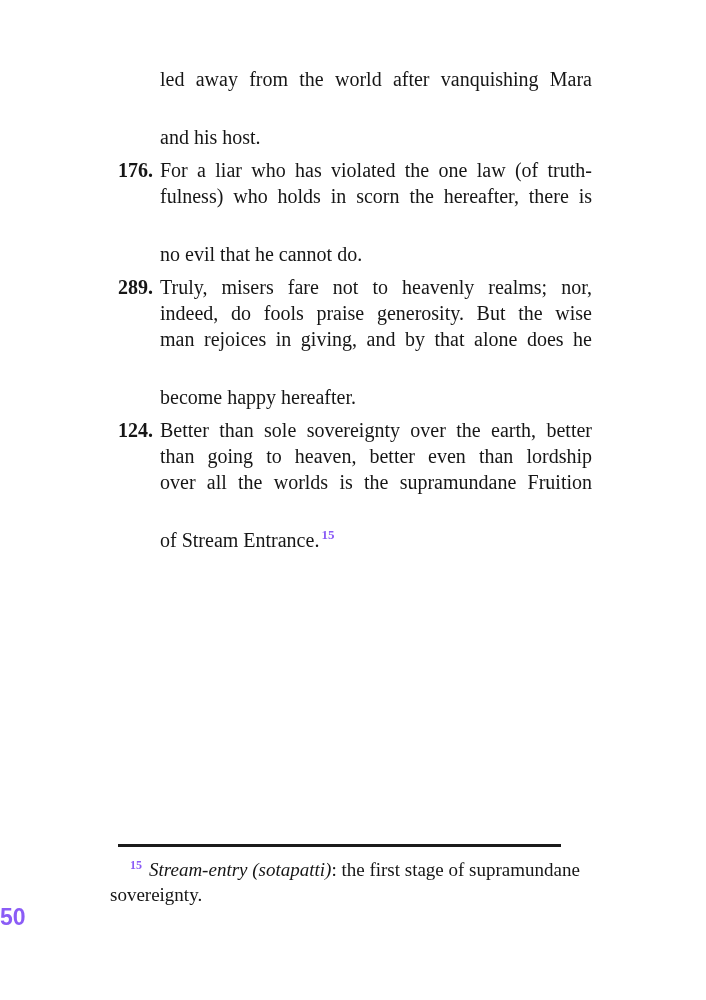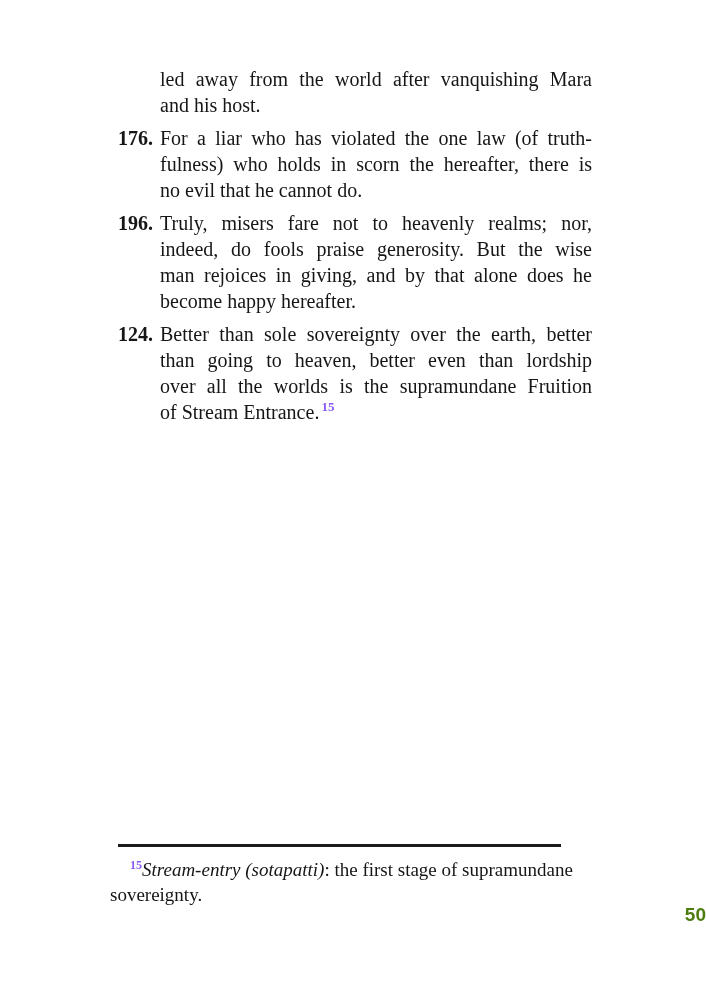--- a/index.html
+++ b/index.html
@@ -36,20 +36,21 @@
     top: 0;
     font-weight: bold;
   }
   .line {
     text-align: justify;
     text-align-last: justify;
     text-justify: inter-word;
   }
   .line.last {
     text-align-last: left;
+    margin-top: 32px;
   }
   sup.fn-ref {
     color: #8b5cf6;
     font-weight: bold;
     font-size: 13px;
     line-height: 0;
     vertical-align: super;
     margin-left: 2px;
   }
   
@@ -72,51 +73,52 @@
   }
   .fn-line.fn-first {
     padding-left: 20px;
   }
   .footnote sup.fn-ref {
     font-size: 12px;
     margin-left: 0;
   }
   .fn-term {
     font-style: italic;
+    margin-left: 7px;
   }
   .page-number {
     position: absolute;
     left: 0;
     top: 904px;
     width: 100%;
-    text-align: right;
+    text-align: left;
     font-family: "Liberation Sans", sans-serif;
     font-weight: bold;
-    font-size: 19px;
-    color: #4d7c0f;
+    font-size: 23px;
+    color: #8b5cf6;
   }
 </style>
 </head>
 <body>
 
 <div class="page">
 
   <div class="text-block">
       <div class="verse">
         <div class="line">led away from the world after vanquishing Mara</div>
         <div class="line last">and his host.</div>
       </div>
       <div class="verse">
         <span class="verse-number">176.</span>
         <div class="line">For a liar who has violated the one law (of truth-</div>
         <div class="line">fulness) who holds in scorn the hereafter, there is</div>
         <div class="line last">no evil that he cannot do.</div>
       </div>
       <div class="verse">
-        <span class="verse-number">196.</span>
+        <span class="verse-number">289.</span>
         <div class="line">Truly, misers fare not to heavenly realms; nor,</div>
         <div class="line">indeed, do fools praise generosity. But the wise</div>
         <div class="line">man rejoices in giving, and by that alone does he</div>
         <div class="line last">become happy hereafter.</div>
       </div>
       <div class="verse">
         <span class="verse-number">124.</span>
         <div class="line">Better than sole sovereignty over the earth, better</div>
         <div class="line">than going to heaven, better even than lordship</div>
         <div class="line">over all the worlds is the supramundane Fruition</div>

